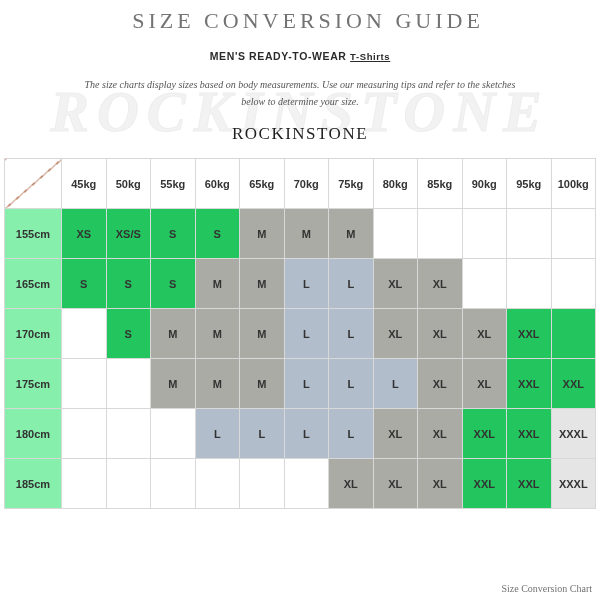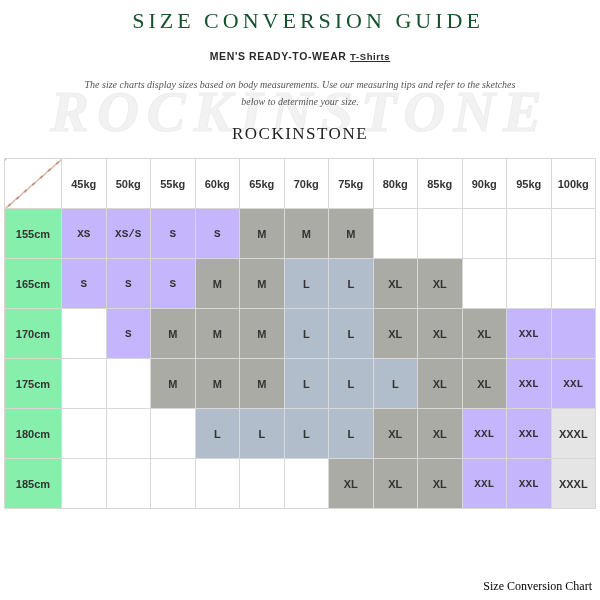--- a/index.html
+++ b/index.html
@@ -47,21 +47,21 @@
   .header {
     position: relative;
     z-index: 2;
     text-align: center;
     padding-top: 8px;
   }
   .title {
     font-family: "Liberation Serif", serif;
     font-size: 22px;
     letter-spacing: 4px;
-    color: #14532d;
+    color: #737373;
     margin: 0;
     font-weight: normal;
     padding-left: 16px;
   }
   .subtitle {
     margin-top: 16px;
     font-size: 10.5px;
     font-weight: bold;
     letter-spacing: 0.6px;
     color: #2b2b2b;
@@ -132,33 +132,33 @@
     font-size: 11px;
     font-weight: bold;
     background: #86efac;
     border-left: none;
   }
   td.cell {
     font-size: 11px;
   }
   
   td.c-empty { background: #ffffff; }
-  td.c-light { background: #c4b5fd; font-family: Liberation Mono, monospace; }
+  td.c-light { background: #22c55e; }
   td.c-gray  { background: #ababa5; }
   td.c-blue  { background: #b2bdcb; }
   td.c-dark  { background: #e5e5e5; }
 
   
   .footer {
     position: absolute;
     right: 8px;
     bottom: 6px;
     font-family: "Liberation Serif", serif;
-    font-size: 12px;
-    color: #000000;
+    font-size: 10px;
+    color: #737373;
     z-index: 2;
   }
 </style>
 </head>
 <body>
 
 <div class="page">
 
   <div class="watermark">ROCKINSTONE</div>
 

